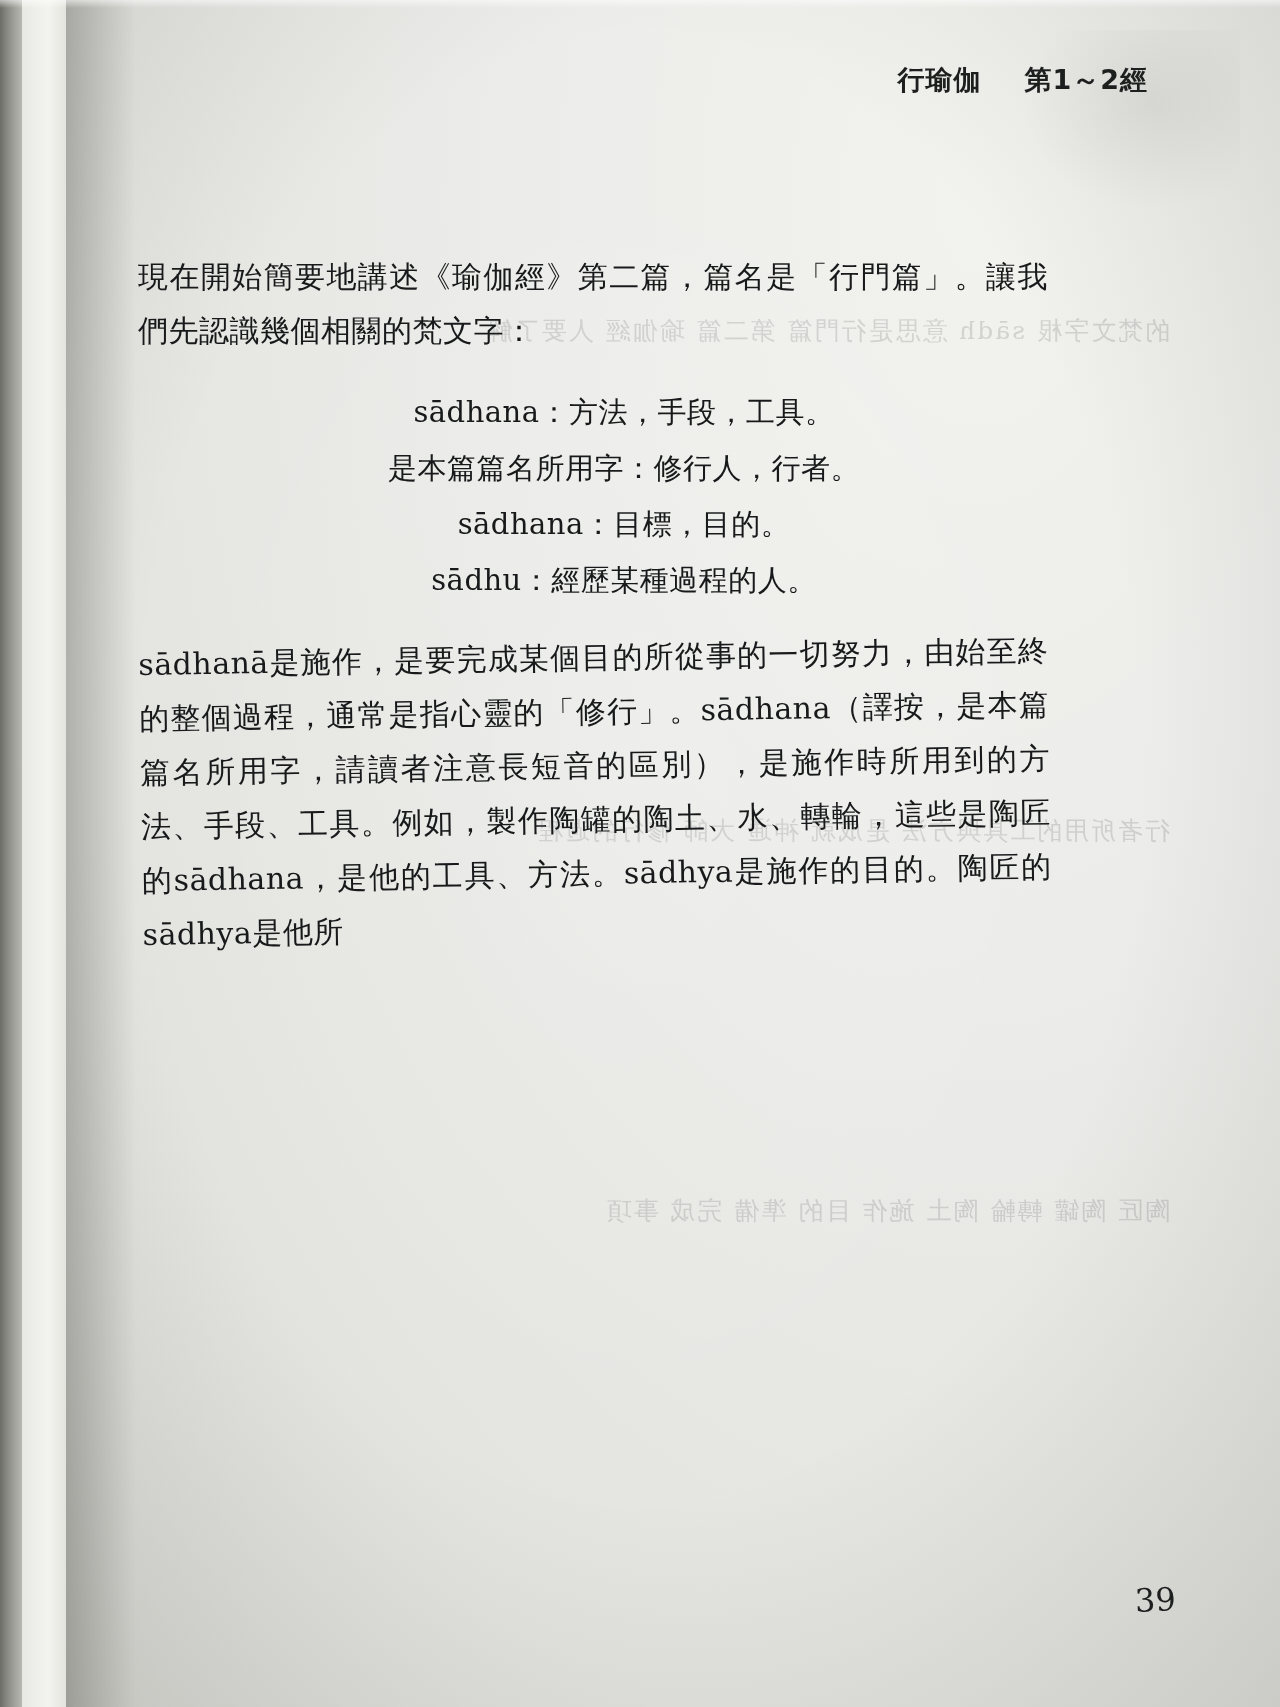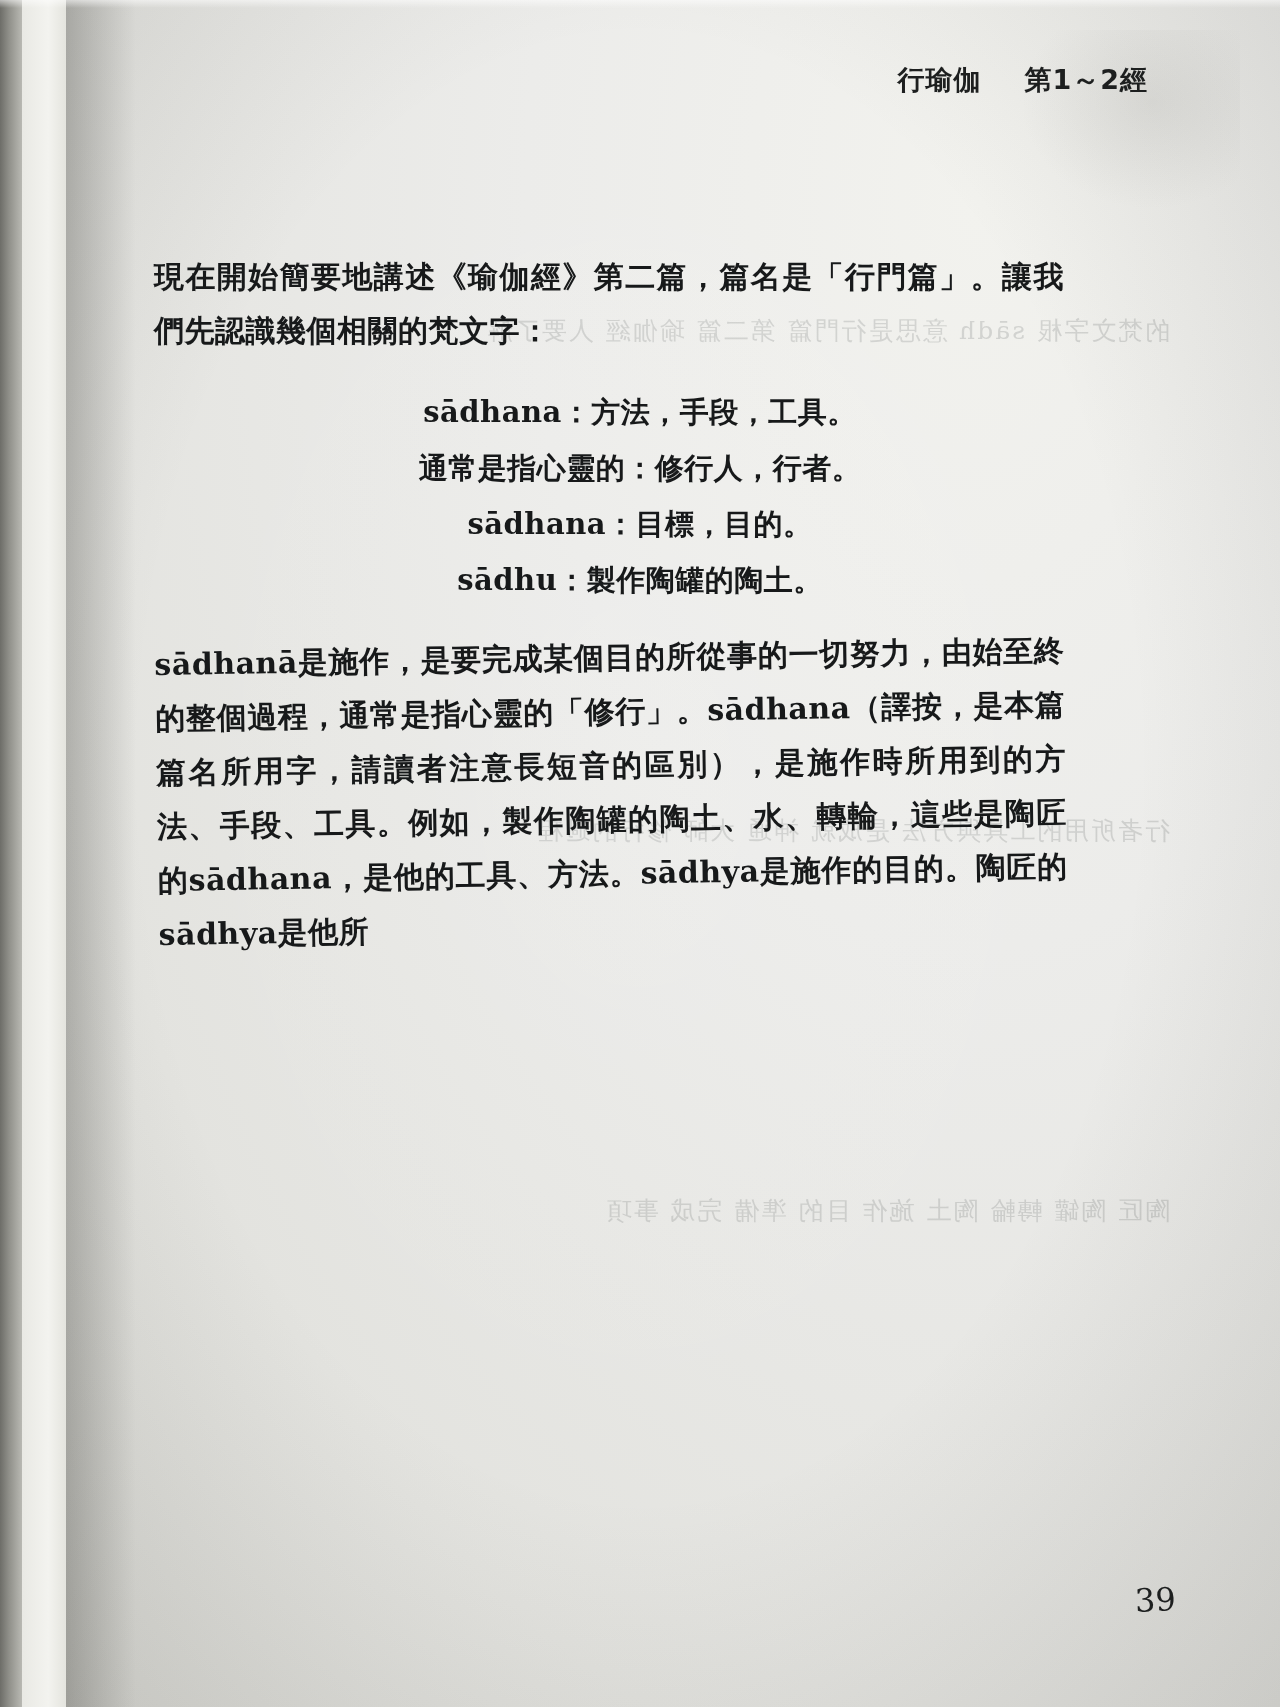--- a/index.html
+++ b/index.html
@@ -86,24 +86,23 @@
     font-size: 27px;
     font-weight: bold;
     color: #1d1f1f;
     letter-spacing: 1px;
     font-family: "DejaVu Sans", "Liberation Sans", sans-serif;
   }
   .header .sep { display: inline-block; width: 22px; }
 
   .body-col {
     position: absolute;
-    left: 154px;
+    left: 138px;
     top: 250px;
     width: 910px;
-    font-weight: bold;
   }
 
   p.para {
     margin: 0 0 22px 0;
     font-size: 30px;
     line-height: 54px;
     color: #17191a;
     text-align: justify;
     letter-spacing: 0.5px;
   }
@@ -177,23 +176,23 @@
       <span class="sep"></span>
       <span>第1～2經</span>
     </div>
 
     <div class="body-col">
 
       <p class="para">現在開始簡要地講述《瑜伽經》第二篇，篇名是「行門篇」。讓我們先認識幾個相關的梵文字：</p>
 
       <ul class="term-list">
         <li>sādhana：方法，手段，工具。</li>
-        <li>通常是指心靈的：修行人，行者。</li>
+        <li>是本篇篇名所用字：修行人，行者。</li>
         <li>sādhana：目標，目的。</li>
-        <li>sādhu：製作陶罐的陶土。</li>
+        <li>sādhu：經歷某種過程的人。</li>
       </ul>
 
 
       <div class="skew-block">
         <p class="para para-3">sādhanā是施作，是要完成某個目的所從事的一切努力，由始至終的整個過程，通常是指心靈的「修行」。sādhana（譯按，是本篇篇名所用字，請讀者注意長短音的區別），是施作時所用到的方法、手段、工具。例如，製作陶罐的陶土、水、轉輪，這些是陶匠的sādhana，是他的工具、方法。sādhya是施作的目的。陶匠的sādhya是他所</p>
       </div>
 
     </div>
 
     <div class="page-number">39</div>

